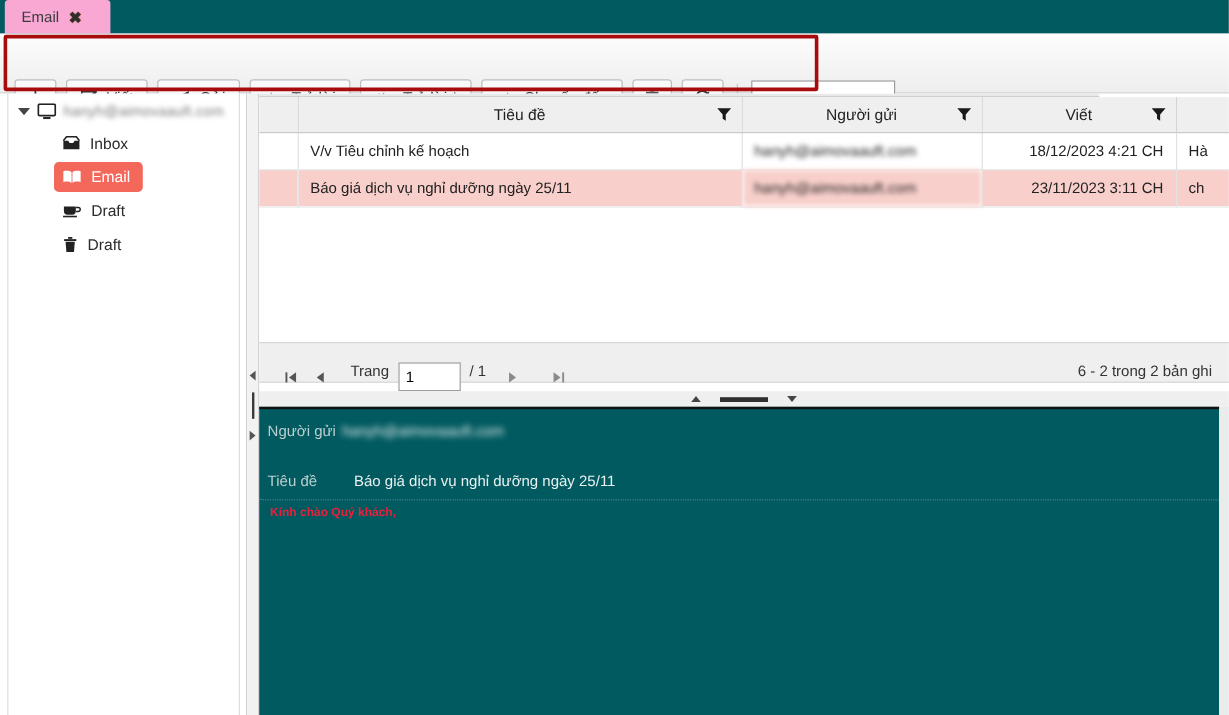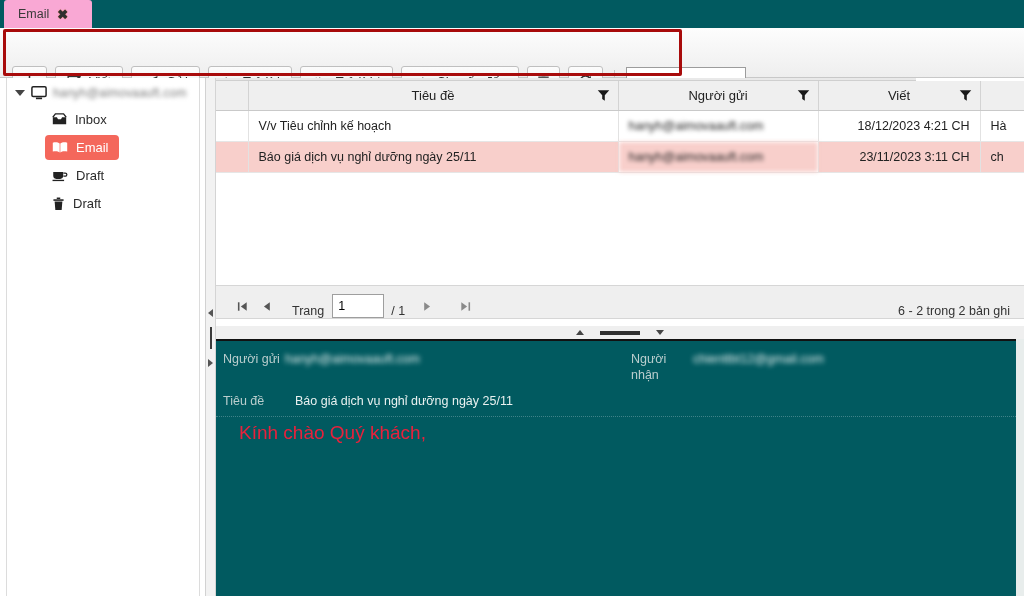--- a/index.html
+++ b/index.html
@@ -259,22 +259,22 @@
 
   
   #pager {
     position: absolute;
     left: 216px; top: 285px;
     width: 808px; height: 34px;
     background: #efefef;
     border-top: 1px solid #d6d6d6;
     border-bottom: 1px solid #d6d6d6;
     display: flex;
-    align-items: flex-end;
-    padding: 0 14px;
+    align-items: flex-start;
+    padding: 16px 14px;
   }
   .pg-btn {
     width: 24px; height: 24px;
     display: flex;
     align-items: center;
     justify-content: center;
     cursor: pointer;
   }
   #pg-label { margin: 0 8px 0 14px; font-size: 12.5px; color: #333; }
   #pg-input {
@@ -361,24 +361,24 @@
   #dt-subj  { left: 7px;  top: 52px; }
   #dt-subj .dt-lbl { width: 72px; }
   #dt-divider {
     position: absolute;
     left: 0; top: 75px;
     width: 800px; height: 0;
     border-top: 1px dotted #3f8288;
   }
   #dt-body {
     position: absolute;
-    left: 23px; top: 81px;
+    left: 9px; top: 81px;
     color: #E8213C;
-    font-size: 19px;
-    font-weight: normal;
+    font-size: 10px;
+    font-weight: bold;
   }
 </style>
 </head>
 <body>
 
 <div id="tabstrip">
   <div class="tab">
     <span class="tab-label">Email</span>
     <span class="tab-close">✖</span>
   </div>
@@ -605,24 +605,20 @@
   <span id="hsplit-dn"></span>
 </div>
 
 <div id="detail">
 
   <div class="dt-row" id="dt-from">
     <span class="dt-lbl">Người gửi</span>
     <span class="dt-val blurred">hanyh@aimovaauft.com</span>
   </div>
 
-  <div class="dt-row" id="dt-to">
-    <span class="dt-lbl">Người nhận</span>
-    <span class="dt-val blurred">chienttbt12@gmail.com</span>
-  </div>
 
   <div class="dt-row" id="dt-subj">
     <span class="dt-lbl">Tiêu đề</span>
     <span class="dt-val">Báo giá dịch vụ nghỉ dưỡng ngày 25/11</span>
   </div>
 
   <div id="dt-divider"></div>
 
   <div id="dt-body">Kính chào Quý khách,</div>
 </div>

